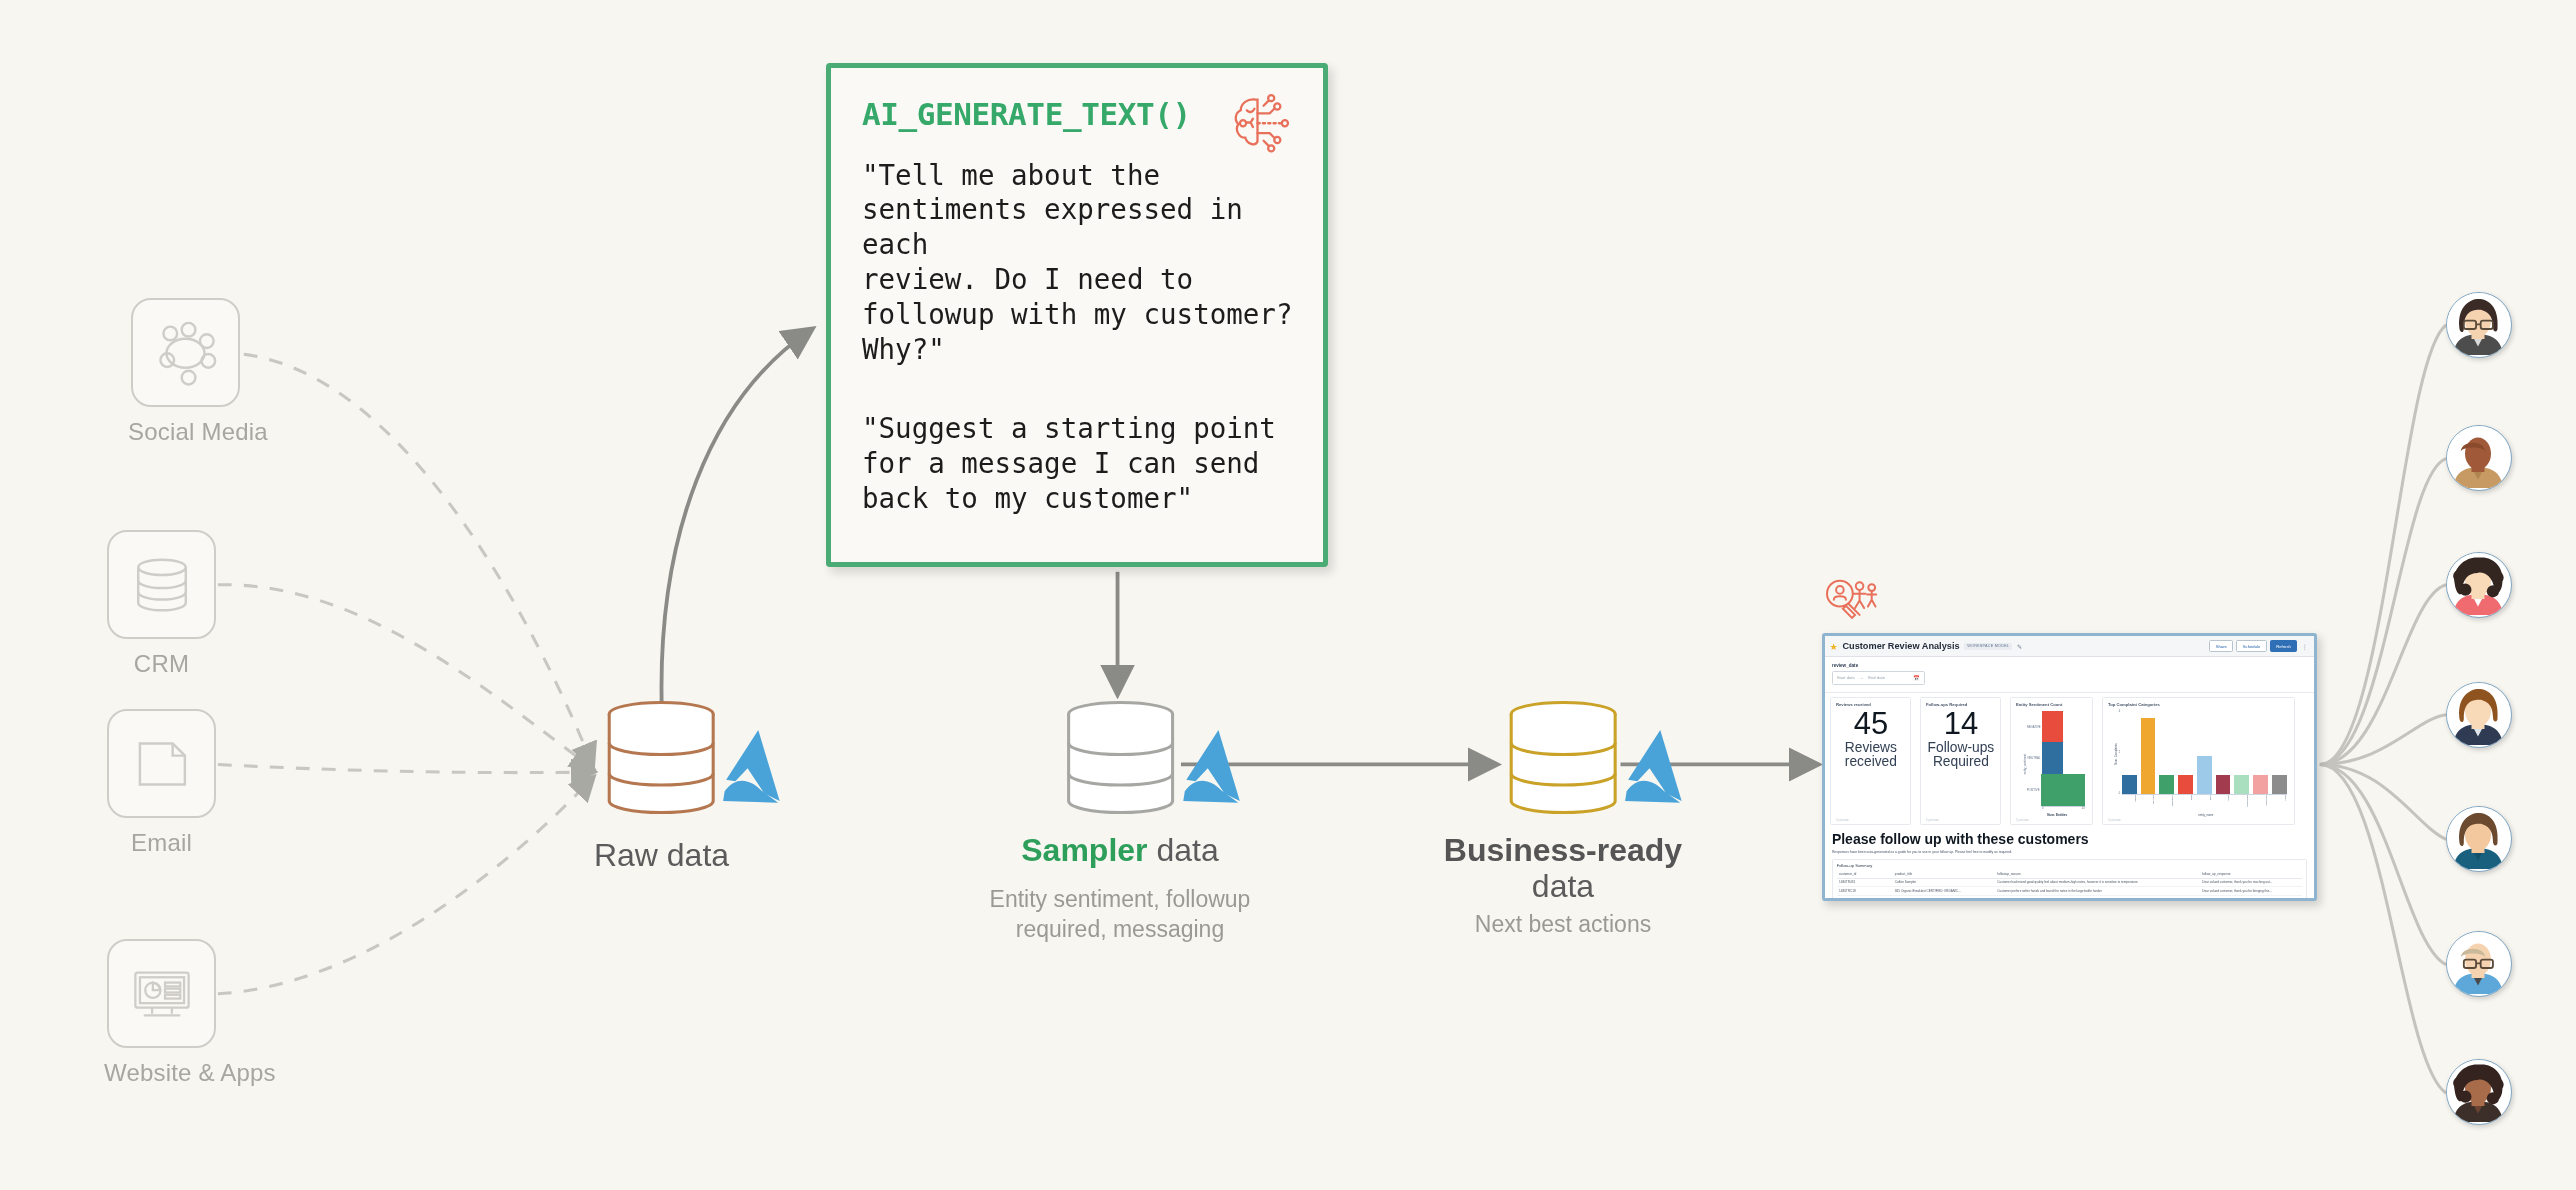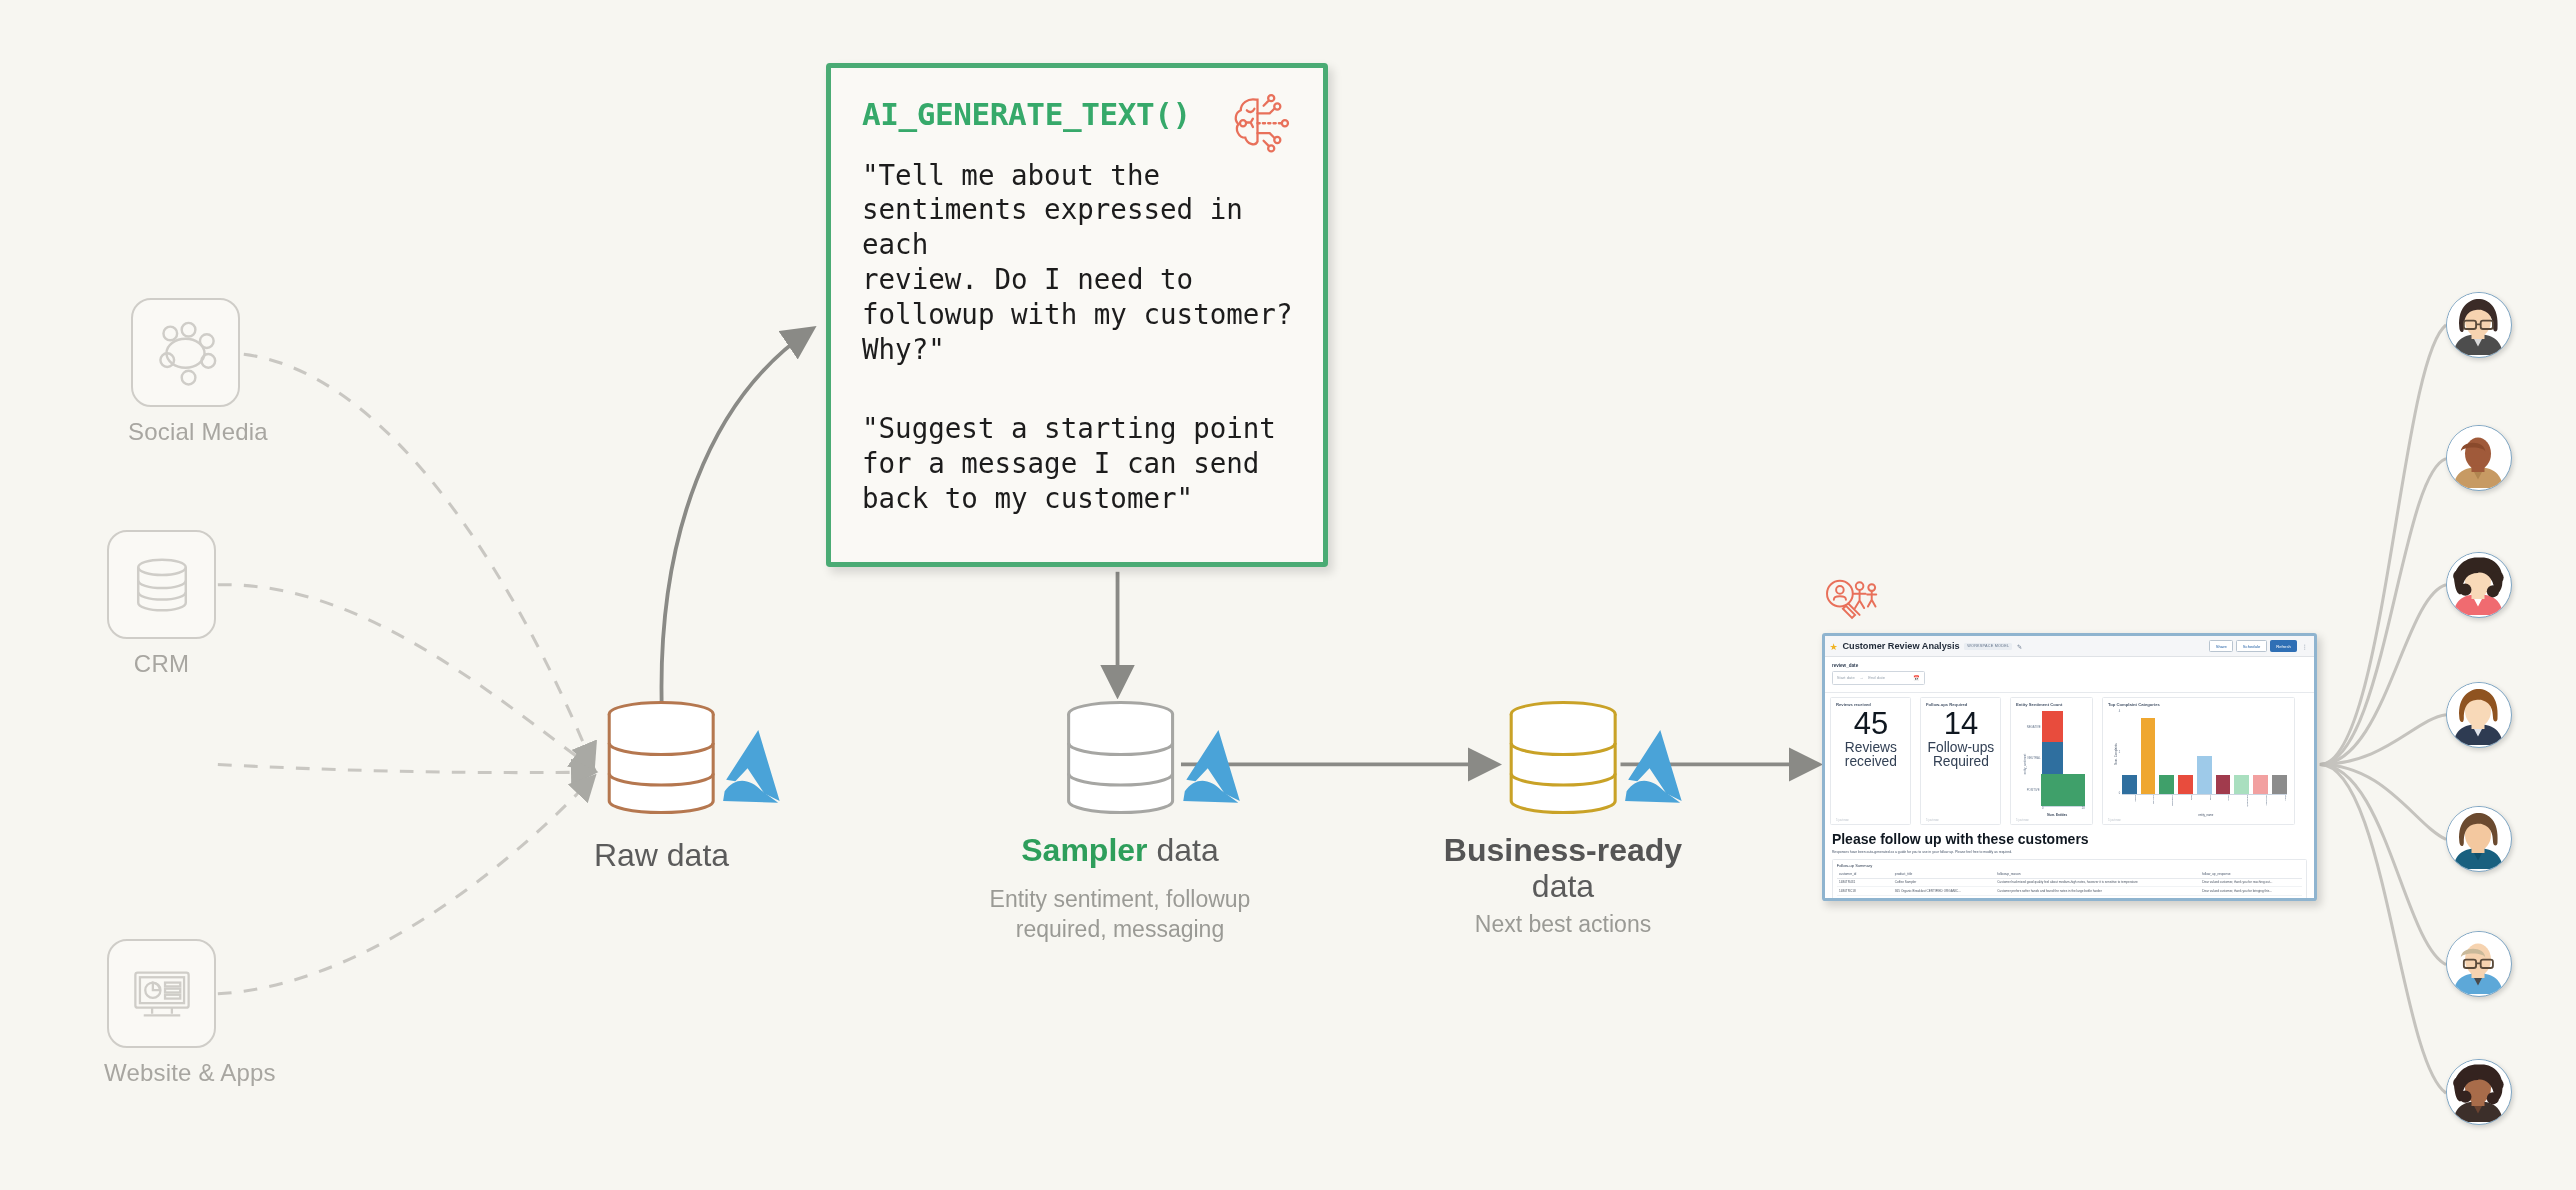--- a/index.html
+++ b/index.html
@@ -278,20 +278,29 @@
       <svg width="66" height="66" viewBox="0 0 86 86" fill="none" stroke="#cfcdc8" stroke-width="3.2">
         <ellipse cx="43" cy="20" rx="31" ry="10"></ellipse>
         <path d="M12,20 L12,66 A31,10 0 0 0 74,66 L74,20"></path>
         <path d="M12,37 A31,10 0 0 0 74,37"></path>
         <path d="M12,52 A31,10 0 0 0 74,52"></path>
       </svg>
     </div>
     <div class="source-label">CRM</div>
   </div>
 
+  <div class="source" style="left:104px; top:709px;">
+    <div class="source-icon">
+      <svg width="64" height="64" viewBox="0 0 84 84" fill="none" stroke="#cfcdc8" stroke-width="3.2">
+        <path d="M13,15 L56,15 L72,31 L72,69 L13,69 Z"></path>
+        <path d="M56,15 L56,31 L72,31"></path>
+      </svg>
+    </div>
+    <div class="source-label">Email</div>
+  </div>
 
   <div class="source" style="left:104px; top:939px;">
     <div class="source-icon">
       <svg width="70" height="70" viewBox="0 0 92 92" fill="none" stroke="#cfcdc8" stroke-width="3">
         <rect x="11" y="18" width="70" height="46" rx="3"></rect>
         <rect x="17" y="24" width="58" height="34"></rect>
         <circle cx="34" cy="41" r="10"></circle>
           <path d="M34,41 L34,31 A10,10 0 0 1 43,41 Z"></path>
         <rect x="50" y="31" width="20" height="5"></rect>
           <rect x="50" y="39" width="20" height="5"></rect>

